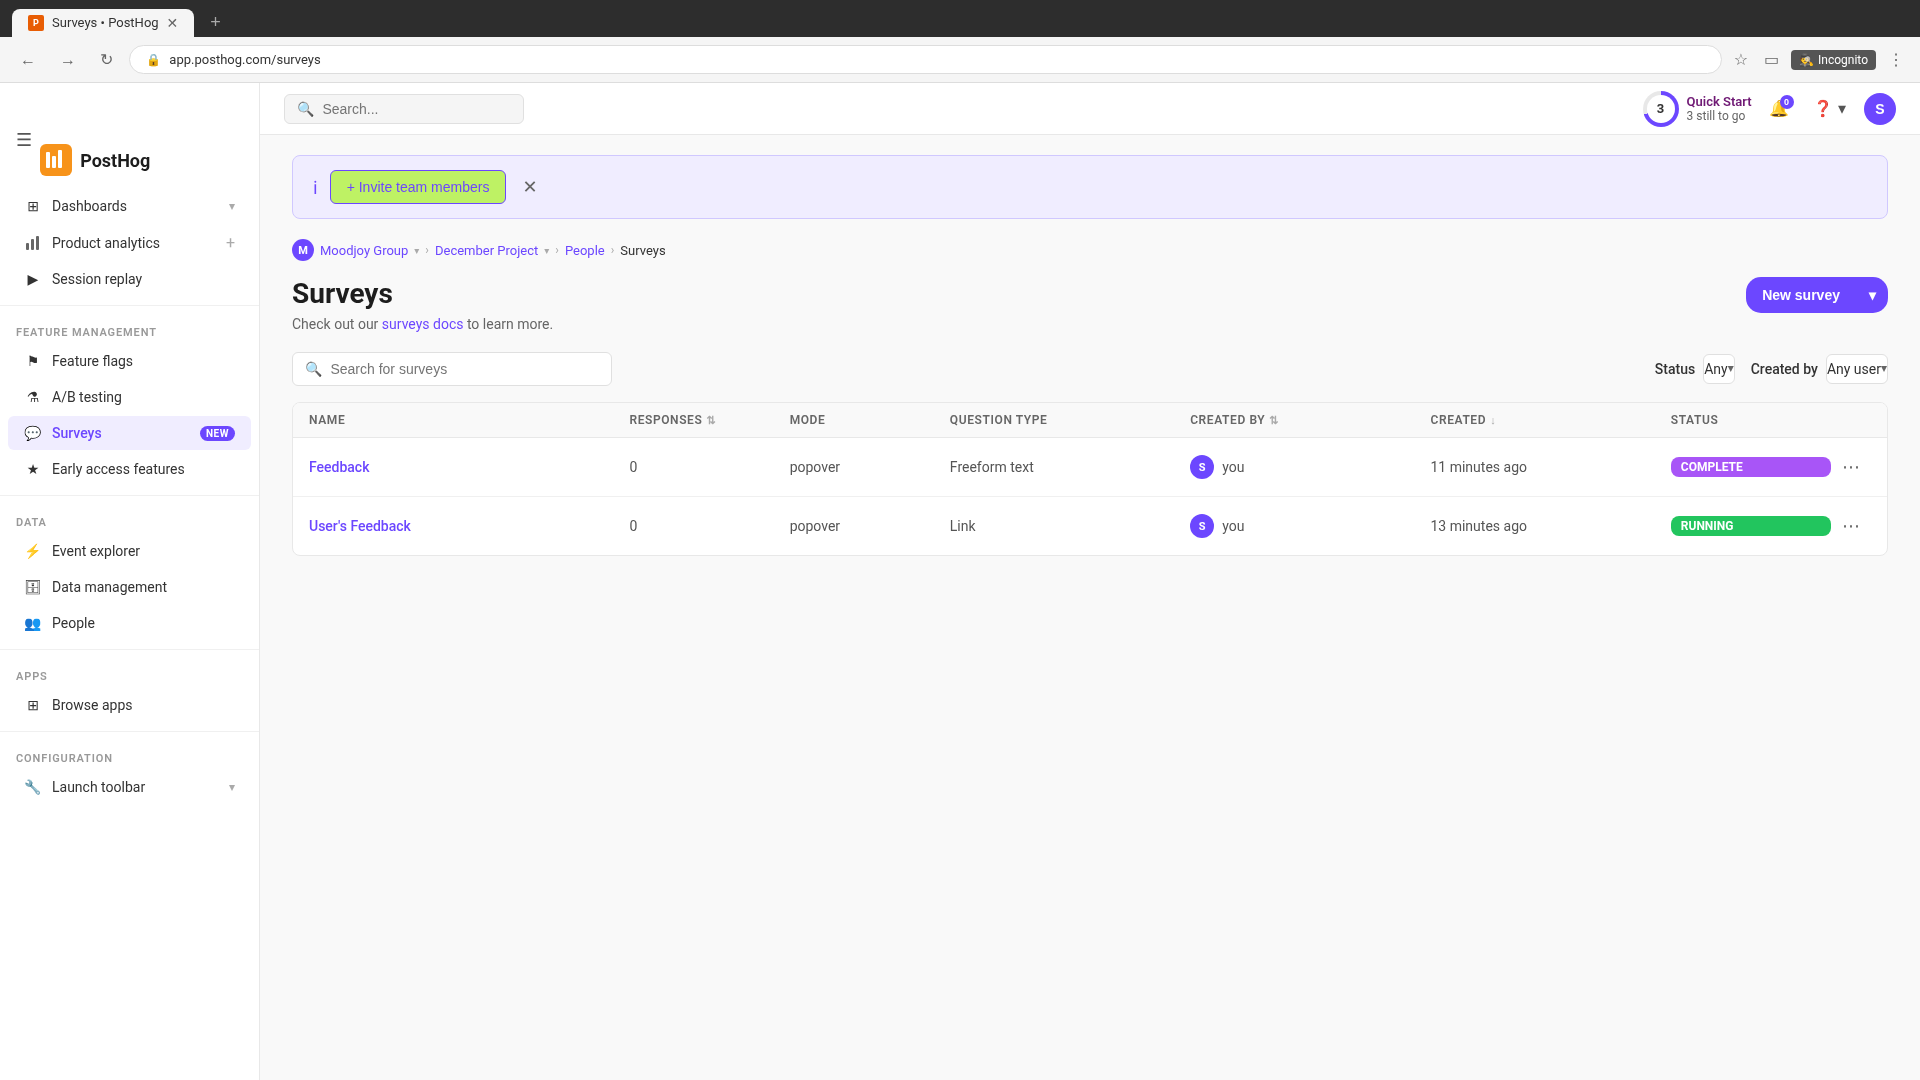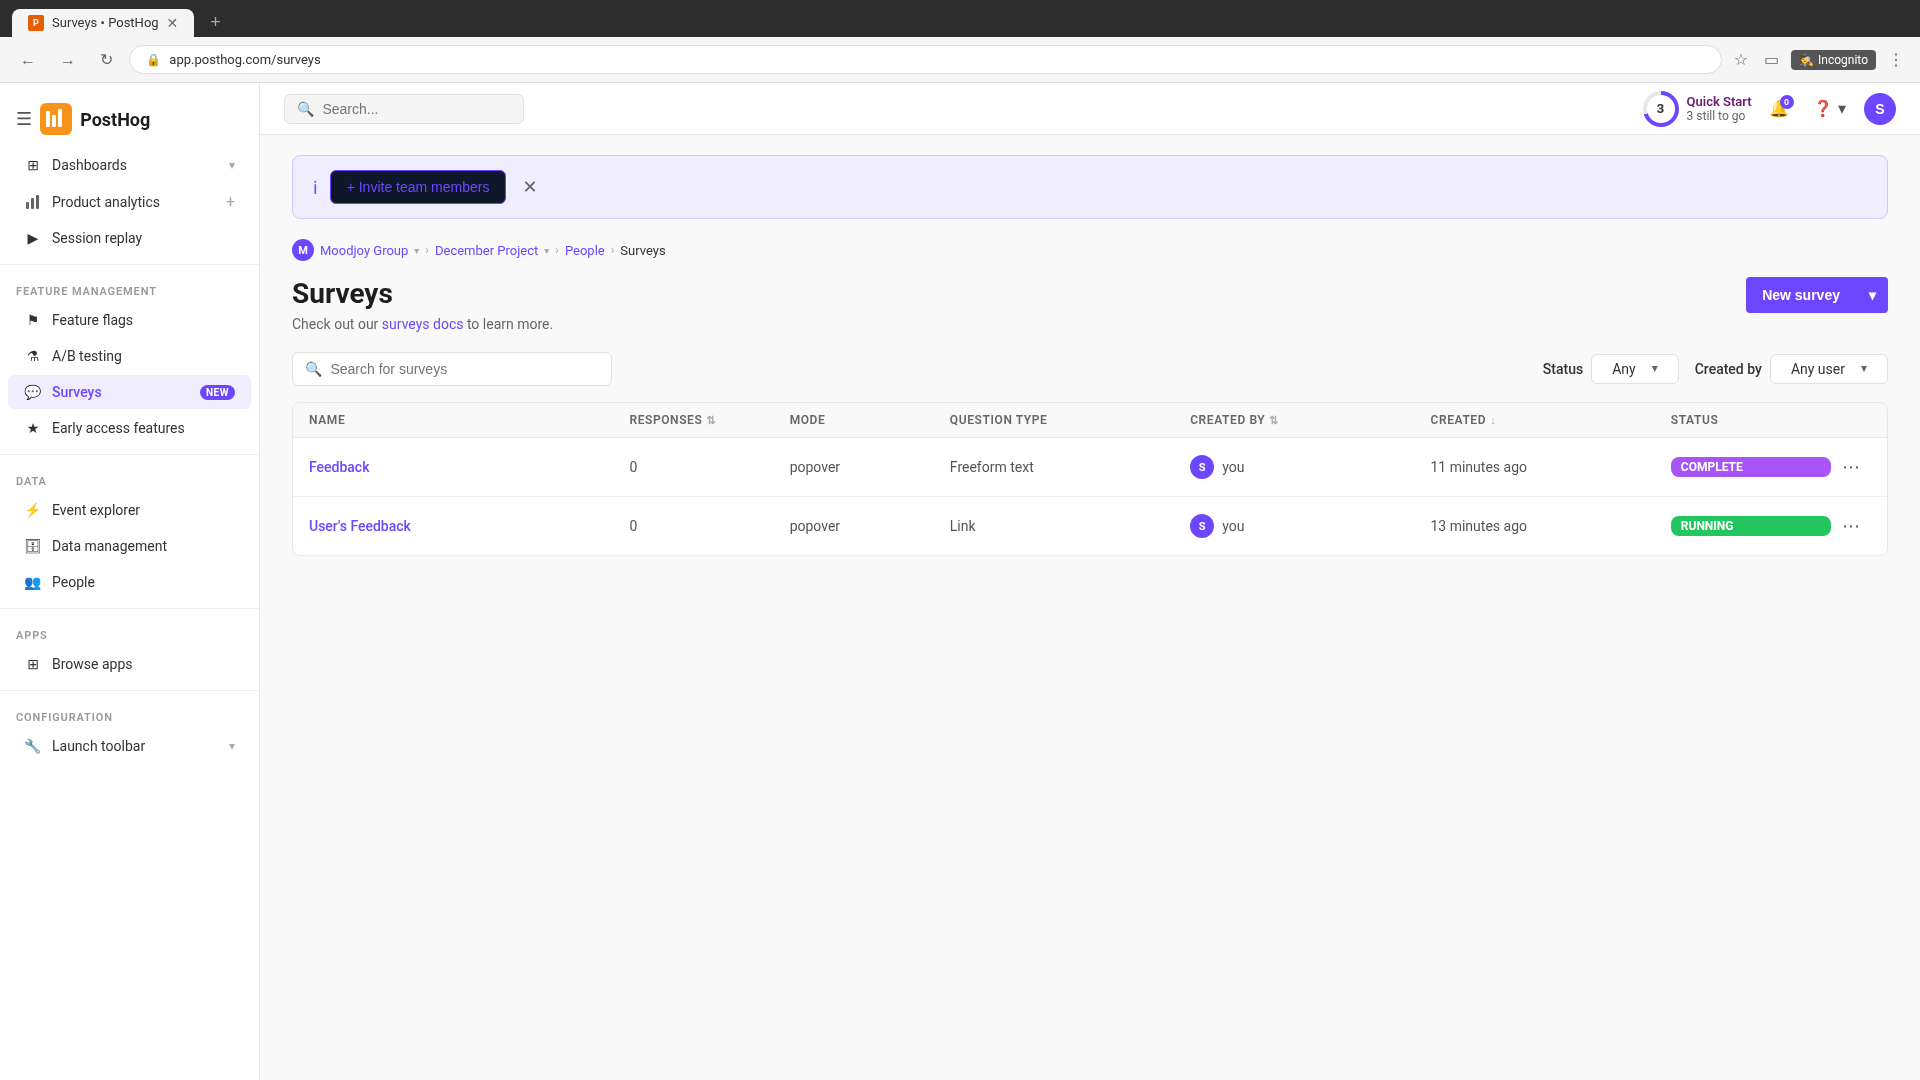--- a/index.html
+++ b/index.html
@@ -22,21 +22,21 @@
     .addr-action-btn { background: none; border: none; color: #666; cursor: pointer; font-size: 16px; padding: 4px; }
     .incognito-badge { background: #555; color: white; font-size: 12px; padding: 3px 8px; border-radius: 4px; display: flex; align-items: center; gap: 4px; }
 
     
     .app-wrapper { display: flex; flex: 1; overflow: hidden; background: #fff; }
 
     
     .sidebar { width: 260px; background: #fff; border-right: 1px solid #e8e8e8; display: flex; flex-direction: column; overflow-y: auto; padding: 8px 0; flex-shrink: 0; }
     .sidebar-header { display: flex; align-items: center; gap: 8px; padding: 12px 16px; }
     .hamburger-btn { background: none; border: none; cursor: pointer; color: #555; font-size: 18px; }
-    .posthog-logo { display: flex; align-items: center; gap: 8px; text-decoration: none; }
+    .posthog-logo { display: flex; align-items: center; gap: 8px; text-decoration: none; margin-top: 41px; }
     .logo-icon { width: 32px; height: 32px; }
     .logo-text { font-weight: 700; font-size: 18px; color: #1d1d1d; }
 
     .sidebar-section-label { font-size: 11px; font-weight: 600; color: #999; letter-spacing: 0.08em; padding: 12px 16px 4px; text-transform: uppercase; }
     .sidebar-item { display: flex; align-items: center; gap: 10px; padding: 8px 16px; cursor: pointer; border-radius: 6px; margin: 1px 8px; color: #333; text-decoration: none; font-size: 14px; position: relative; }
     .sidebar-item.active { background: #f0edff; color: #6c47ff; font-weight: 500; }
     .sidebar-item-icon { width: 18px; height: 18px; display: flex; align-items: center; justify-content: center; color: inherit; flex-shrink: 0; }
     .sidebar-item-label { flex: 1; }
     .sidebar-badge { background: #6c47ff; color: white; font-size: 10px; font-weight: 700; padding: 2px 6px; border-radius: 10px; letter-spacing: 0.05em; }
     .sidebar-item-arrow { color: #aaa; font-size: 12px; }
@@ -59,56 +59,56 @@
     .quickstart-title { font-weight: 600; color: #701a75; }
     .quickstart-sub { color: #666; font-size: 12px; }
     .top-btn { background: none; border: none; cursor: pointer; color: #555; font-size: 16px; padding: 6px; border-radius: 6px; position: relative; }
     .notif-badge { position: absolute; top: 2px; right: 2px; background: #6c47ff; color: white; font-size: 9px; width: 14px; height: 14px; border-radius: 50%; display: flex; align-items: center; justify-content: center; font-weight: 700; }
     .avatar-btn { width: 32px; height: 32px; border-radius: 50%; background: #6c47ff; color: white; font-size: 14px; font-weight: 700; display: flex; align-items: center; justify-content: center; cursor: pointer; border: none; }
 
     
     .banner { background: #f0edff; border: 1px solid #d0c8ff; border-radius: 8px; padding: 14px 20px; display: flex; align-items: center; gap: 12px; margin: 20px 32px; }
     .banner-icon { color: #6c47ff; font-size: 18px; }
     .banner-text { flex: 1; font-size: 14px; color: #333; }
-    .banner-invite-btn { display: flex; align-items: center; gap: 6px; background: #0f172a; border: 1px solid #6c47ff; color: #6c47ff; padding: 8px 16px; border-radius: 6px; cursor: pointer; font-size: 14px; font-weight: 500; }
+    .banner-invite-btn { display: flex; align-items: center; gap: 6px; background: #bef264; border: 1px solid #6c47ff; color: #6c47ff; padding: 8px 16px; border-radius: 6px; cursor: pointer; font-size: 14px; font-weight: 500; }
     .banner-close-btn { background: none; border: none; color: #666; cursor: pointer; font-size: 18px; padding: 4px; }
 
     
     .breadcrumb { display: flex; align-items: center; gap: 6px; padding: 0 32px; margin-bottom: 16px; margin-top: 4px; }
     .breadcrumb-item { display: flex; align-items: center; gap: 6px; font-size: 13px; color: #6c47ff; cursor: pointer; }
     .breadcrumb-item.current { color: #333; cursor: default; }
     .breadcrumb-avatar { width: 22px; height: 22px; border-radius: 50%; background: #6c47ff; color: white; font-size: 11px; font-weight: 700; display: flex; align-items: center; justify-content: center; }
     .breadcrumb-sep { color: #aaa; font-size: 12px; }
     .breadcrumb-chevron { color: #aaa; font-size: 10px; }
 
     
     .page-header { padding: 0 32px; margin-bottom: 20px; display: flex; align-items: flex-start; justify-content: space-between; }
     .page-title-area {}
     .page-title { font-size: 28px; font-weight: 700; color: #1d1d1d; margin-bottom: 6px; }
     .page-subtitle { font-size: 14px; color: #666; }
     .page-subtitle a { color: #6c47ff; text-decoration: none; }
-    .new-survey-btn { display: flex; align-items: center; background: #6c47ff; color: white; border: none; border-radius: 4px; cursor: pointer; font-size: 14px; font-weight: 600; overflow: hidden; }
+    .new-survey-btn { display: flex; align-items: center; background: #6c47ff; color: white; border: none; border-radius: 15px; cursor: pointer; font-size: 14px; font-weight: 600; overflow: hidden; }
     .new-survey-btn-main { padding: 10px 16px; }
     .new-survey-btn-divider { width: 1px; background: rgba(255,255,255,0.3); height: 100%; align-self: stretch; }
     .new-survey-btn-arrow { padding: 10px 12px; }
 
     
     .tabs { display: flex; gap: 0; padding: 0 32px; border-bottom: 1px solid #e8e8e8; margin-bottom: 16px; }
     .tab { padding: 10px 16px; cursor: pointer; font-size: 14px; color: #666; border-bottom: 2px solid transparent; margin-bottom: -1px; }
     .tab.active { color: #6c47ff; border-bottom-color: #6c47ff; font-weight: 500; }
 
     
     .filters-row { display: flex; align-items: center; justify-content: space-between; padding: 0 32px; margin-bottom: 16px; }
     .survey-search { display: flex; align-items: center; gap: 8px; background: white; border: 1px solid #e0e0e0; border-radius: 6px; padding: 8px 12px; width: 320px; }
     .survey-search-icon { color: #aaa; font-size: 14px; }
     .survey-search-input { border: none; outline: none; font-size: 14px; color: #333; width: 100%; background: none; }
     .filter-controls { display: flex; align-items: center; gap: 16px; }
     .filter-group { display: flex; align-items: center; gap: 8px; }
     .filter-label { font-size: 14px; color: #333; font-weight: 500; }
-    .filter-select { display: flex; align-items: flex-start; gap: 16px; background: white; border: 1px solid #e0e0e0; border-radius: 6px; padding: 6px 20px; cursor: pointer; font-size: 14px; color: #333; }
+    .filter-select { display: flex; align-items: flex-start; gap: 0; background: white; border: 1px solid #e0e0e0; border-radius: 6px; padding: 6px 0; cursor: pointer; font-size: 14px; color: #333; }
     .filter-select-arrow { color: #666; font-size: 12px; }
 
     
     .surveys-table { margin: 0 32px; background: white; border: 1px solid #e8e8e8; border-radius: 8px; overflow: hidden; }
     .table-header { display: grid; grid-template-columns: 2fr 1fr 1fr 1.5fr 1.5fr 1.5fr 1fr 40px; padding: 10px 16px; background: #f9f9f9; border-bottom: 1px solid #e8e8e8; }
     .th { font-size: 12px; font-weight: 600; color: #666; letter-spacing: 0.05em; text-transform: uppercase; display: flex; align-items: center; gap: 4px; }
     .th-sort { color: #aaa; font-size: 11px; }
     .table-row { display: grid; grid-template-columns: 2fr 1fr 1fr 1.5fr 1.5fr 1.5fr 1fr 40px; padding: 14px 16px; border-bottom: 1px solid #f0f0f0; align-items: center; }
     .table-row:last-child { border-bottom: none; }
     .cell-name { color: #6c47ff; font-weight: 500; cursor: pointer; text-decoration: none; font-size: 14px; }

